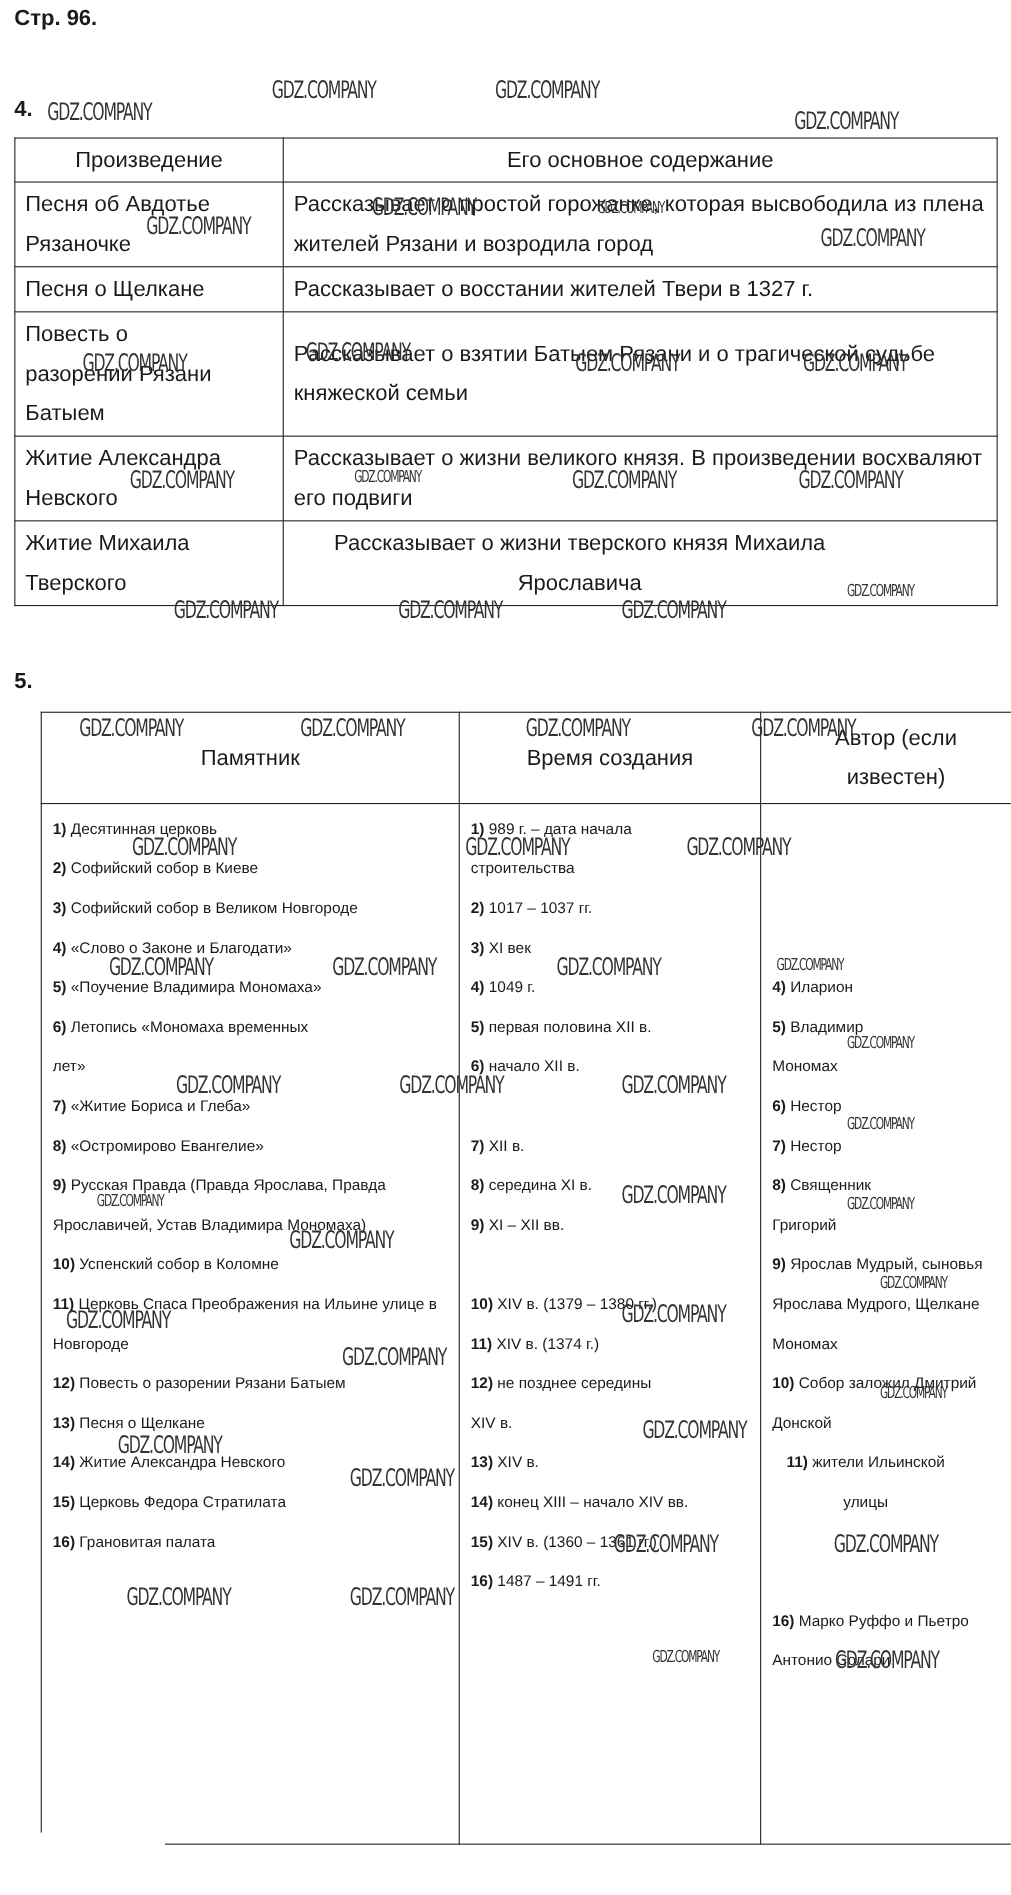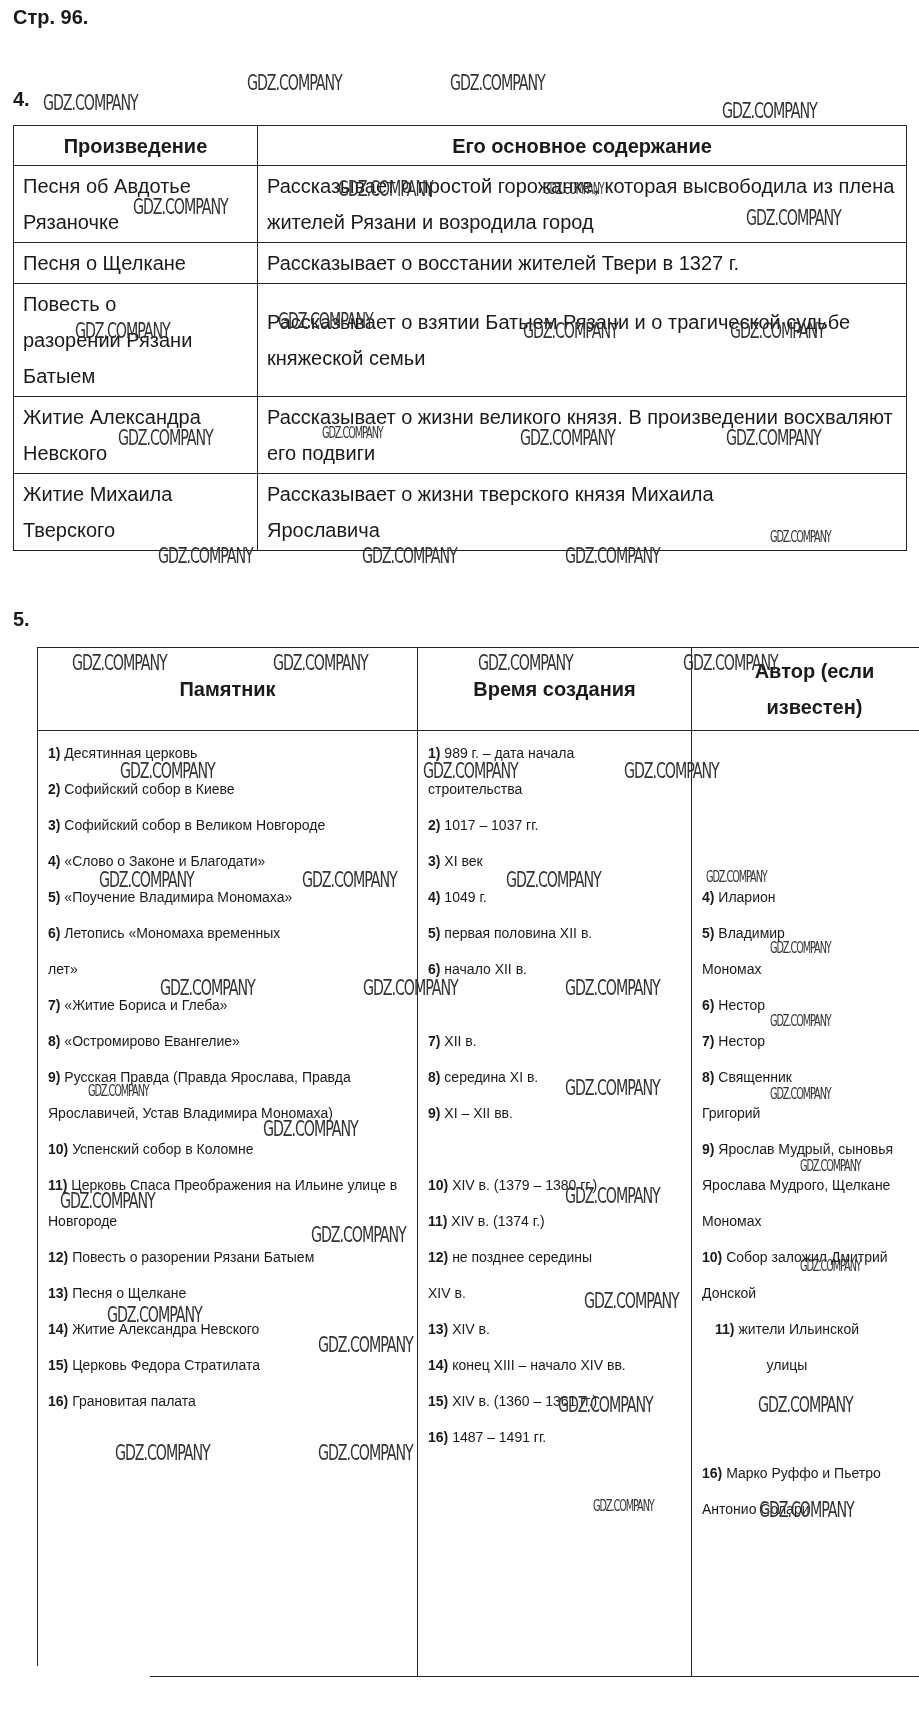--- a/index.html
+++ b/index.html
@@ -6,21 +6,21 @@
   body { width:919px; height:1723px; position:relative; overflow:hidden;
          font-family:"Liberation Sans", sans-serif; color:#1a1a1a; }
   .abs { position:absolute; }
   .page-label { left:13px; top:6px; font-size:20px; font-weight:bold; }
   .task-num { font-size:20px; font-weight:bold; left:13px; }
   .task4 { top:88px; }
   .task5 { top:608px; }
 
   table { border-collapse:collapse; position:absolute; table-layout:fixed; }
   td, th { border:1.3px solid #222; vertical-align:top; padding:0; }
-  th { font-weight:bold; font-size:20px; }
+  th { font-weight:normal; font-size:20px; }
 
   
   #t4 { left:13px; top:125px; width:893px; }
   #t4 col.c1 { width:244px; }
   #t4 col.c2 { width:649px; }
   #t4 th { height:39px; vertical-align:middle; text-align:center; line-height:22px; }
   #t4 td { font-size:20px; line-height:36px; padding:2px 8px 2px 9px; }
   #t4 td.desc { padding-left:9px; }
   #t4 tr.r3 td.desc { vertical-align:middle; }
 
@@ -74,21 +74,21 @@
         </td>
     <td class="desc">Рассказывает о взятии Батыем Рязани и о трагической судьбе княжеской семьи</td>
   </tr>
   <tr class="r4">
     <td>Житие Александра Невского</td>
     <td class="desc">Рассказывает о жизни великого князя. В произведении восхваляют его подвиги</td>
   </tr>
   <tr class="r5">
     <td>Житие Михаила Тверского</td>
     <td class="desc">
-          <span style="display:block;width:520px;">Рассказывает о жизни тверского князя Михаила Ярославича</span>
+          <span style="display:block;width:520px;text-align:center;">Рассказывает о жизни тверского князя Михаила Ярославича</span>
         </td>
   </tr>
 </tbody>
   </table>
 
 <div class="abs task-num task5">5.</div>
 
 <table id="t5">
   <colgroup>
       <col class="c1">

